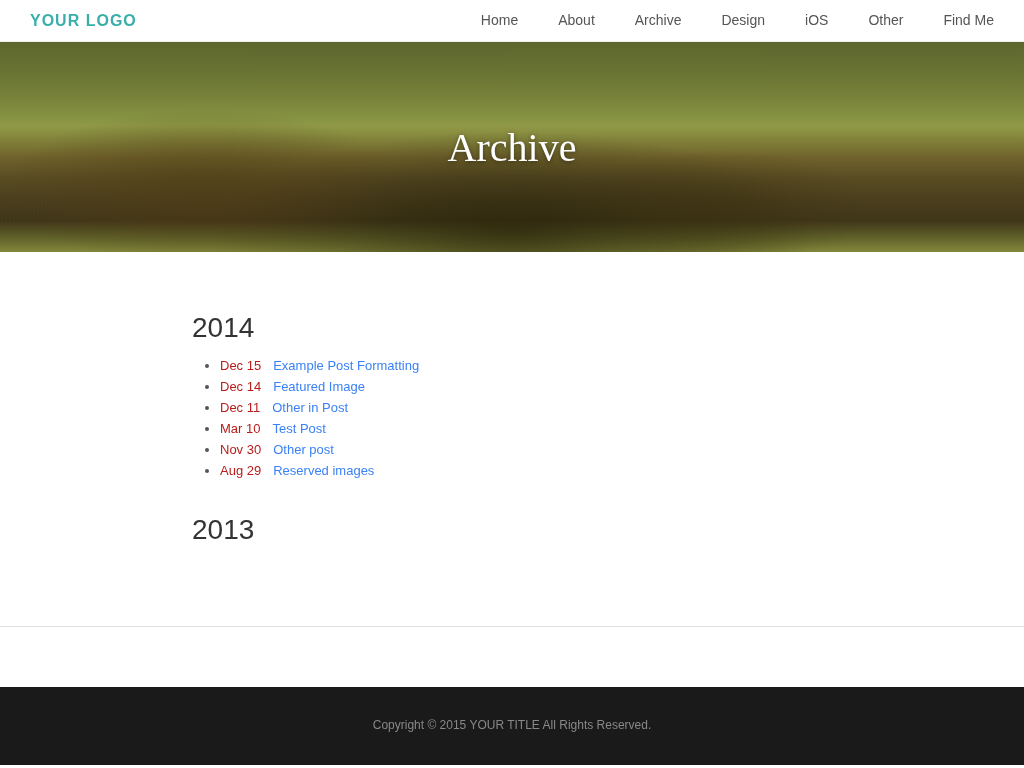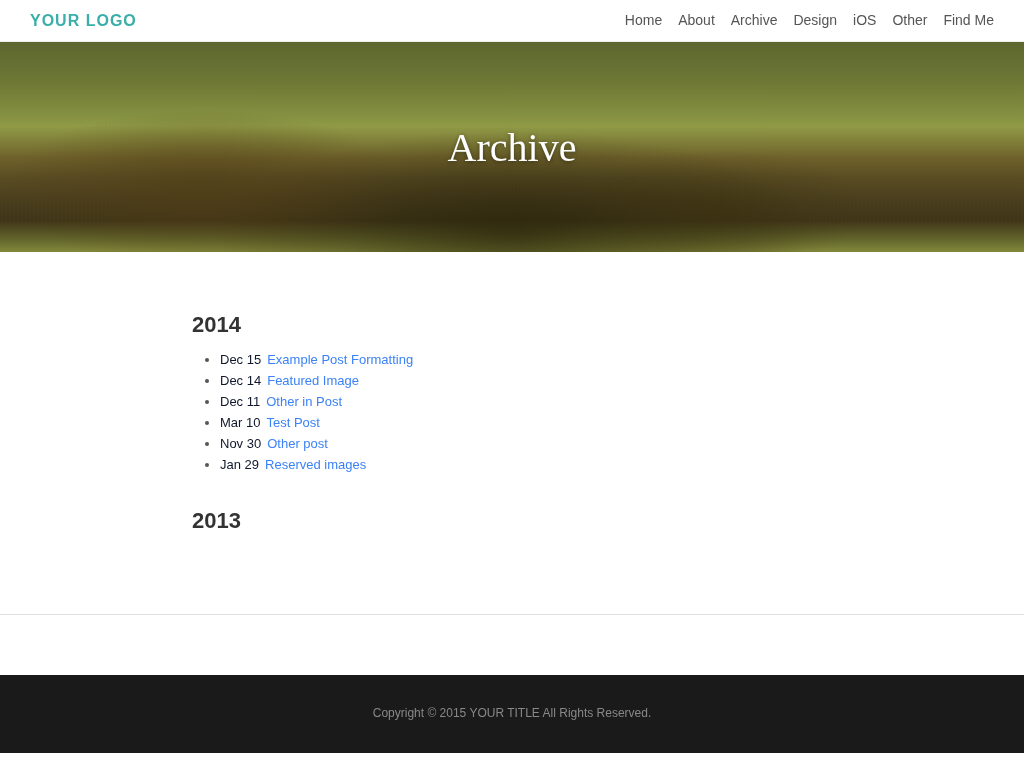--- a/index.html
+++ b/index.html
@@ -21,21 +21,21 @@
     .logo {
       color: #3aafa9;
       font-size: 16px;
       font-weight: bold;
       letter-spacing: 1px;
       text-transform: uppercase;
       font-family: sans-serif;
     }
     .nav-links {
       display: flex;
-      gap: 16px;
+      gap: 40px;
       list-style: none;
     }
     .nav-links li a {
       text-decoration: none;
       color: #555;
       font-family: sans-serif;
       font-size: 14px;
     }
 
     
@@ -95,39 +95,39 @@
     }
 
     
     .main-content {
       max-width: 680px;
       margin: 60px auto 80px auto;
       padding: 0 20px;
     }
     .year-heading {
       font-family: sans-serif;
-      font-size: 22px;
-      font-weight: 700;
+      font-size: 28px;
+      font-weight: 400;
       color: #333;
       margin-bottom: 14px;
     }
     .post-list {
       list-style: disc;
       padding-left: 28px;
       margin-bottom: 36px;
     }
     .post-list li {
       margin-bottom: 6px;
       font-family: sans-serif;
       font-size: 13px;
       color: #555;
     }
     .post-date {
-      color: #0f172a;
-      margin-right: 6px;
+      color: #b91c1c;
+      margin-right: 12px;
     }
     .post-link {
       color: #3b82f6;
       text-decoration: none;
     }
 
     
     .footer-divider {
       border: none;
       border-top: 1px solid #e0e0e0;
@@ -168,21 +168,21 @@
 </div>
 
 <div class="main-content" id="archive-content">
     <h2 class="year-heading">2014</h2>
     <ul class="post-list">
       <li><span class="post-date">Dec 15</span><a class="post-link" href="#">Example Post Formatting</a></li>
       <li><span class="post-date">Dec 14</span><a class="post-link" href="#">Featured Image</a></li>
       <li><span class="post-date">Dec 11</span><a class="post-link" href="#">Other in Post</a></li>
       <li><span class="post-date">Mar 10</span><a class="post-link" href="#">Test Post</a></li>
       <li><span class="post-date">Nov 30</span><a class="post-link" href="#">Other post</a></li>
-      <li><span class="post-date">Jan 29</span><a class="post-link" href="#">Reserved images</a></li>
+      <li><span class="post-date">Aug 29</span><a class="post-link" href="#">Reserved images</a></li>
     </ul>
     <h2 class="year-heading">2013</h2>
   </div>
 
 <hr class="footer-divider">
 <div class="footer-spacer"></div>
 
 <footer>
   <div>Copyright © 2015 YOUR TITLE All Rights Reserved.</div>
   <div>

